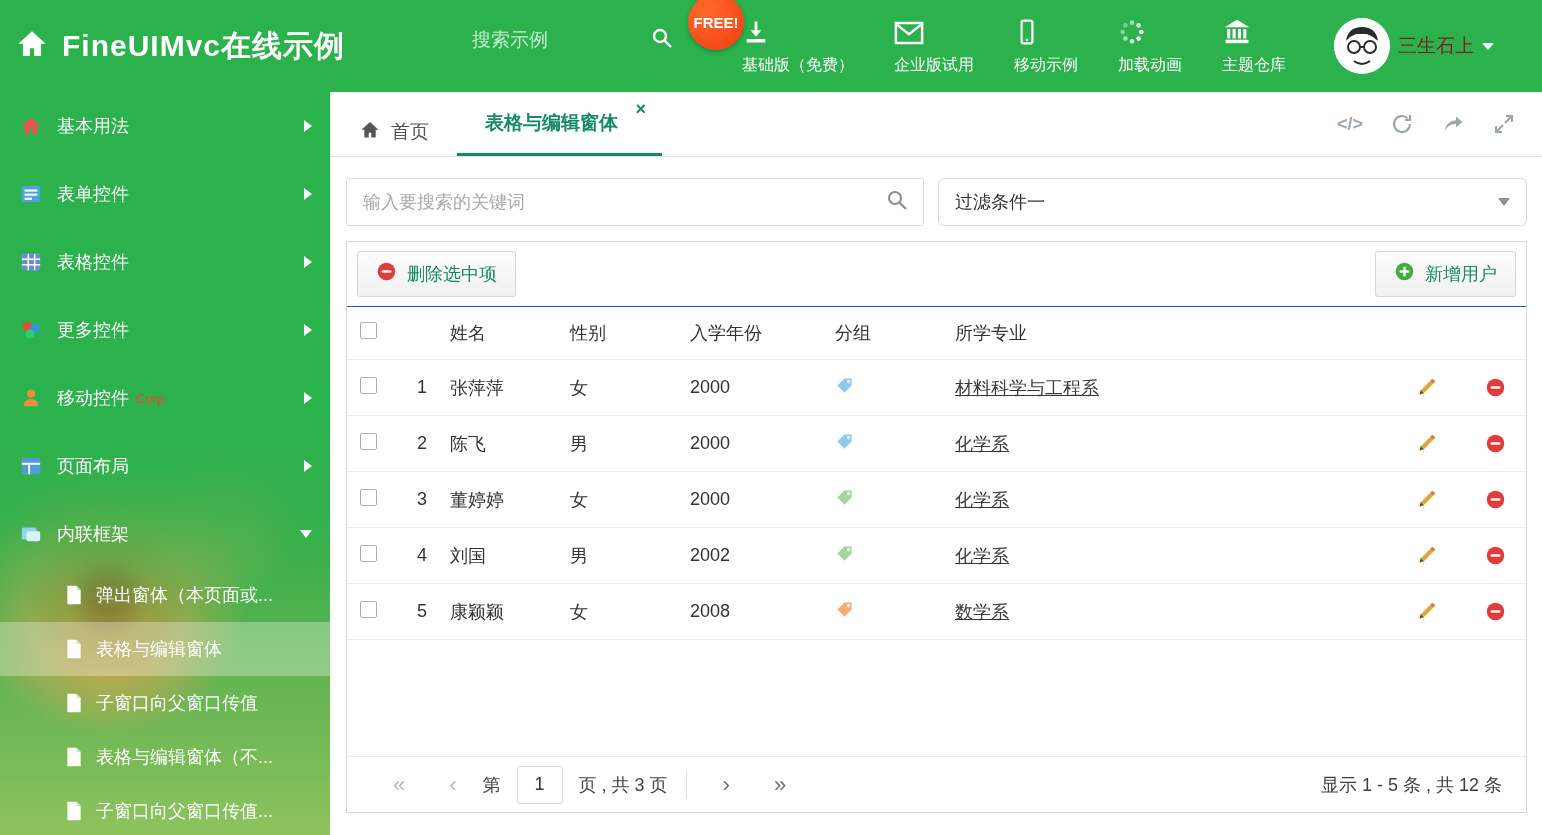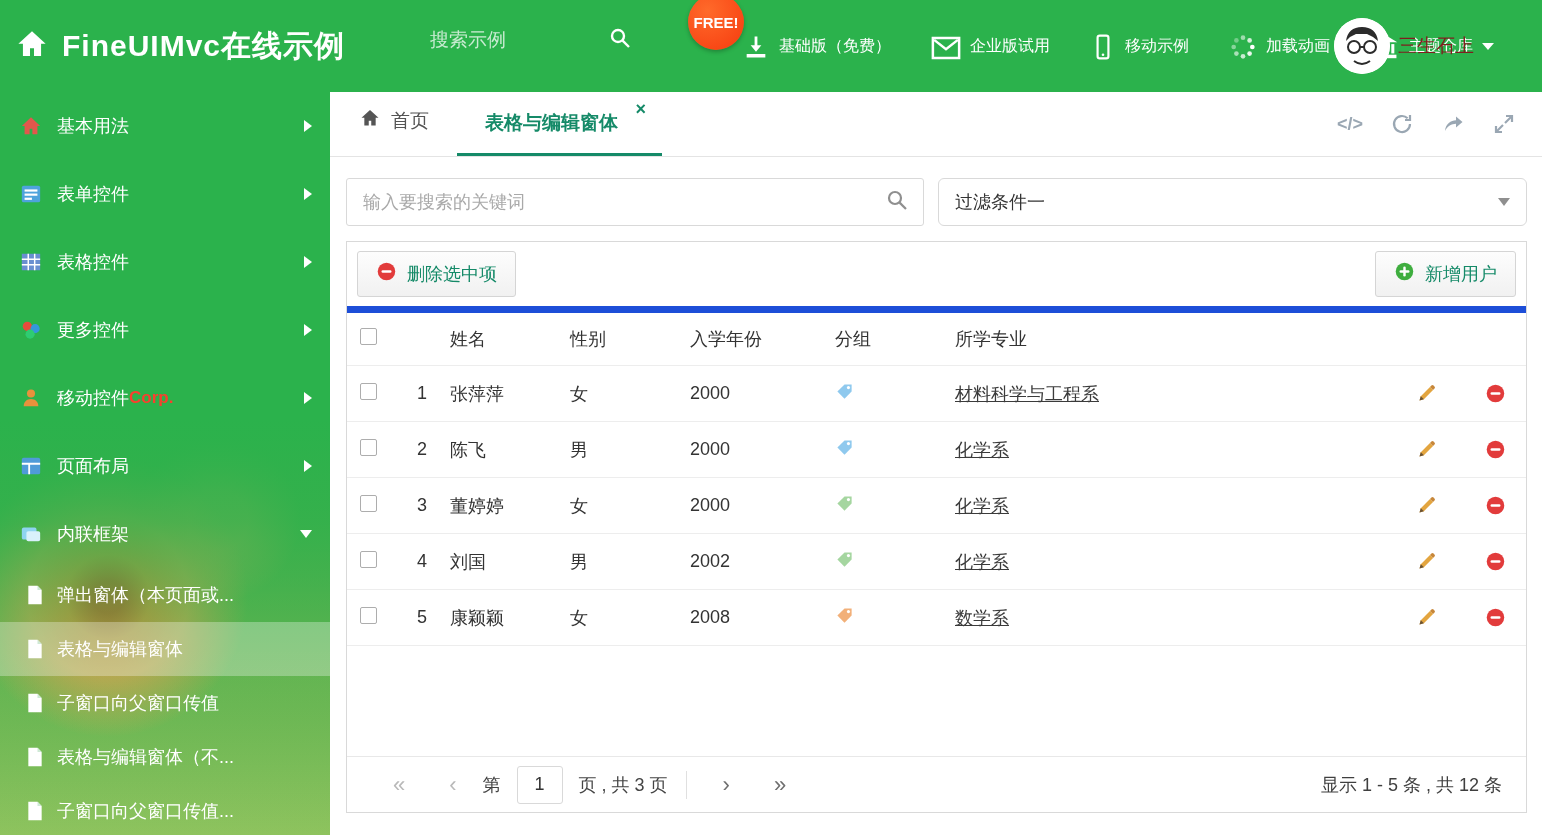--- a/index.html
+++ b/index.html
@@ -4,77 +4,77 @@
 <style>
   html,body{margin:0;padding:0;}
   body{width:1542px;height:835px;overflow:hidden;font-family:"Liberation Sans","DejaVu Sans",sans-serif;background:#fff;}
   .app{position:relative;width:1542px;height:835px;}
 
   
   .topbar{position:absolute;top:0;left:0;width:1542px;height:92px;background:#2bb24c;z-index:5;}
   .brand{position:absolute;left:16px;top:0;height:92px;display:flex;align-items:center;gap:14px;color:#fff;cursor:pointer;text-align:center;}
   .brand-title{font-size:30px;font-weight:bold;letter-spacing:1px;}
   .topsearch{position:absolute;left:428px;top:26px;display:flex;align-items:center;}
-  .topsearch input{background:transparent;border:none;outline:none;color:#fff;font-size:19px;width:140px;}
+  .topsearch input{background:transparent;border:none;outline:none;color:#fff;font-size:19px;width:140px;margin-left:42px;}
   .topsearch input::placeholder{color:rgba(255,255,255,.75);}
   .topsearch .mag{margin-left:36px;}
   .free-badge{position:absolute;left:688px;top:-6px;width:56px;height:56px;border-radius:50%;
     background:radial-gradient(circle at 35% 30%, #ff6a2a, #f63b0e);color:#fff;font-weight:bold;font-size:15px;
     display:flex;align-items:center;justify-content:center;box-shadow:0 2px 4px rgba(0,0,0,.25);z-index:6;}
   .topnav{position:absolute;left:722px;top:0;height:92px;display:flex;align-items:center;}
-  .topnav-item{display:flex;flex-direction:row;align-items:center;gap:9px;color:#fff;padding:0 20px;cursor:pointer;}
+  .topnav-item{display:flex;flex-direction:column;align-items:flex-start;gap:9px;color:#fff;padding:0 20px;cursor:pointer;}
   .topnav-item .nav-icon{height:30px;display:flex;align-items:flex-end;}
   .topnav-label{font-size:16px;white-space:nowrap;}
   .userbox{position:absolute;left:1334px;top:0;height:92px;display:flex;align-items:center;gap:8px;color:#7f1d1d;cursor:pointer;}
   .avatar{width:56px;height:56px;border-radius:50%;background:#fff;overflow:hidden;flex:0 0 auto;}
   .user-name{font-size:19px;}
   .caret-down{width:0;height:0;border-left:6px solid transparent;border-right:6px solid transparent;border-top:7px solid #fff;}
 
   
   .sidebar{position:absolute;top:92px;left:0;width:330px;height:743px;
     background-color:#5aa548;
     background-image:
       linear-gradient(180deg,#2bb24c 0%,#2bb24c 44%,rgba(43,178,76,.78) 58%,rgba(43,178,76,.2) 78%,rgba(43,178,76,0) 100%),
       radial-gradient(circle at 108px 505px, rgba(214,88,38,.95) 0 16px, rgba(240,140,60,.9) 42px, rgba(245,162,82,.75) 80px, rgba(245,162,82,0) 140px),
       radial-gradient(circle at 218px 428px, rgba(246,172,98,.5) 0 30px, rgba(246,172,98,0) 82px),
       linear-gradient(180deg,#3f9c44 0%,#57aa4a 55%,#79b956 85%,#8ec35e 100%);
   }
   .menu-item{height:68px;display:flex;align-items:center;padding:0 18px;color:#fff;font-size:18px;cursor:pointer;}
   .menu-icon{width:26px;height:24px;margin-right:13px;display:flex;align-items:center;justify-content:center;flex:0 0 auto;}
   .menu-label{white-space:nowrap;}
-  .corp-badge{color:#f8402e;font-size:17px;font-weight:bold;}
+  .corp-badge{color:#f8402e;font-size:13px;margin-left:7px;font-weight:normal;}
   .menu-arrow-r{margin-left:auto;width:0;height:0;border-left:8px solid #fff;border-top:6px solid transparent;border-bottom:6px solid transparent;}
   .menu-arrow-d{margin-left:auto;width:0;height:0;border-top:8px solid #fff;border-left:6px solid transparent;border-right:6px solid transparent;}
-  .submenu-item{height:54px;display:flex;align-items:center;padding-left:26px;color:#fff;font-size:18px;gap:13px;cursor:pointer;}
+  .submenu-item{height:54px;display:flex;align-items:center;padding-left:65px;color:#fff;font-size:18px;gap:13px;cursor:pointer;}
   .submenu-item.active{background:rgba(255,255,255,.3);}
   .file-icon{display:flex;flex:0 0 auto;}
 
   
   .main{position:absolute;top:92px;left:330px;width:1212px;height:743px;background:#fff;}
   .tabbar{height:64px;border-bottom:1px solid #e4e4e4;display:flex;align-items:stretch;}
-  .tab-home{display:flex;gap:11px;padding:16px 28px 0 30px;color:#555;font-size:19px;cursor:pointer;}
+  .tab-home{display:flex;align-items:center;gap:11px;padding:16px 28px 0 30px;color:#555;font-size:19px;cursor:pointer;}
   .tab-active{position:relative;display:flex;align-items:center;padding:0 44px 0 28px;color:#158a68;font-size:19px;font-weight:bold;border-bottom:3px solid #158a68;cursor:pointer;}
   .tab-close{position:absolute;top:8px;right:16px;color:#158a68;font-size:18px;font-weight:bold;line-height:1;cursor:pointer;}
   .tab-tools{margin-left:auto;display:flex;align-items:center;gap:27px;padding-right:26px;}
   .tool{color:#9aa7b3;font-size:18px;font-weight:bold;cursor:pointer;display:flex;align-items:center;}
 
   .filter-row{display:flex;padding:21px 15px 0 16px;gap:14px;}
   .search-box{flex:0 0 578px;height:48px;border:1px solid #d9d9d9;border-radius:3px;display:flex;align-items:center;padding:0 14px;box-sizing:border-box;}
   .search-box input{flex:1;border:none;outline:none;font-size:18px;color:#15803d;}
   .search-box input::placeholder{color:#a9a9a9;}
   .dropdown{flex:1;height:48px;border:1px solid #d9d9d9;border-radius:6px;display:flex;align-items:center;padding:0 16px;font-size:18px;color:#333;box-sizing:border-box;cursor:pointer;}
   .dd-caret{margin-left:auto;width:0;height:0;border-top:8px solid #8f8f8f;border-left:6px solid transparent;border-right:6px solid transparent;}
 
   .panel{margin:15px 15px 0 16px;border:1px solid #d9d9d9;height:572px;display:flex;flex-direction:column;box-sizing:border-box;}
   .panel-toolbar{display:flex;align-items:center;padding:9px 10px;}
   .btn{display:flex;align-items:center;gap:10px;border:1px solid #d5d5d5;background:linear-gradient(#fdfdfd,#f1f1f1);border-radius:3px;padding:0 18px;height:46px;font-size:18px;color:#158a68;cursor:pointer;}
   .btn-add{margin-left:auto;}
 
   .trow{display:flex;align-items:center;height:55px;border-bottom:1px solid #ededed;font-size:18px;color:#333;}
-  .thead{height:52px;border-top:7px solid #1d4ed8;color:#333;}
+  .thead{height:52px;border-top:1px solid #1d4ed8;color:#333;}
   .c-check{width:48px;padding-left:13px;box-sizing:border-box;flex:0 0 auto;}
   .c-num{width:55px;padding-left:22px;box-sizing:border-box;flex:0 0 auto;}
   .c-name{width:120px;flex:0 0 auto;}
   .c-gender{width:120px;flex:0 0 auto;}
   .c-year{width:145px;flex:0 0 auto;}
   .c-group{width:120px;flex:0 0 auto;display:flex;align-items:center;}
   .c-major{flex:1;}
   .c-edit{width:48px;flex:0 0 auto;display:flex;align-items:center;cursor:pointer;}
   .c-del{width:62px;flex:0 0 auto;display:flex;align-items:center;justify-content:center;cursor:pointer;}
   .major-link{color:#3b3b3b;text-decoration:underline;cursor:pointer;}

